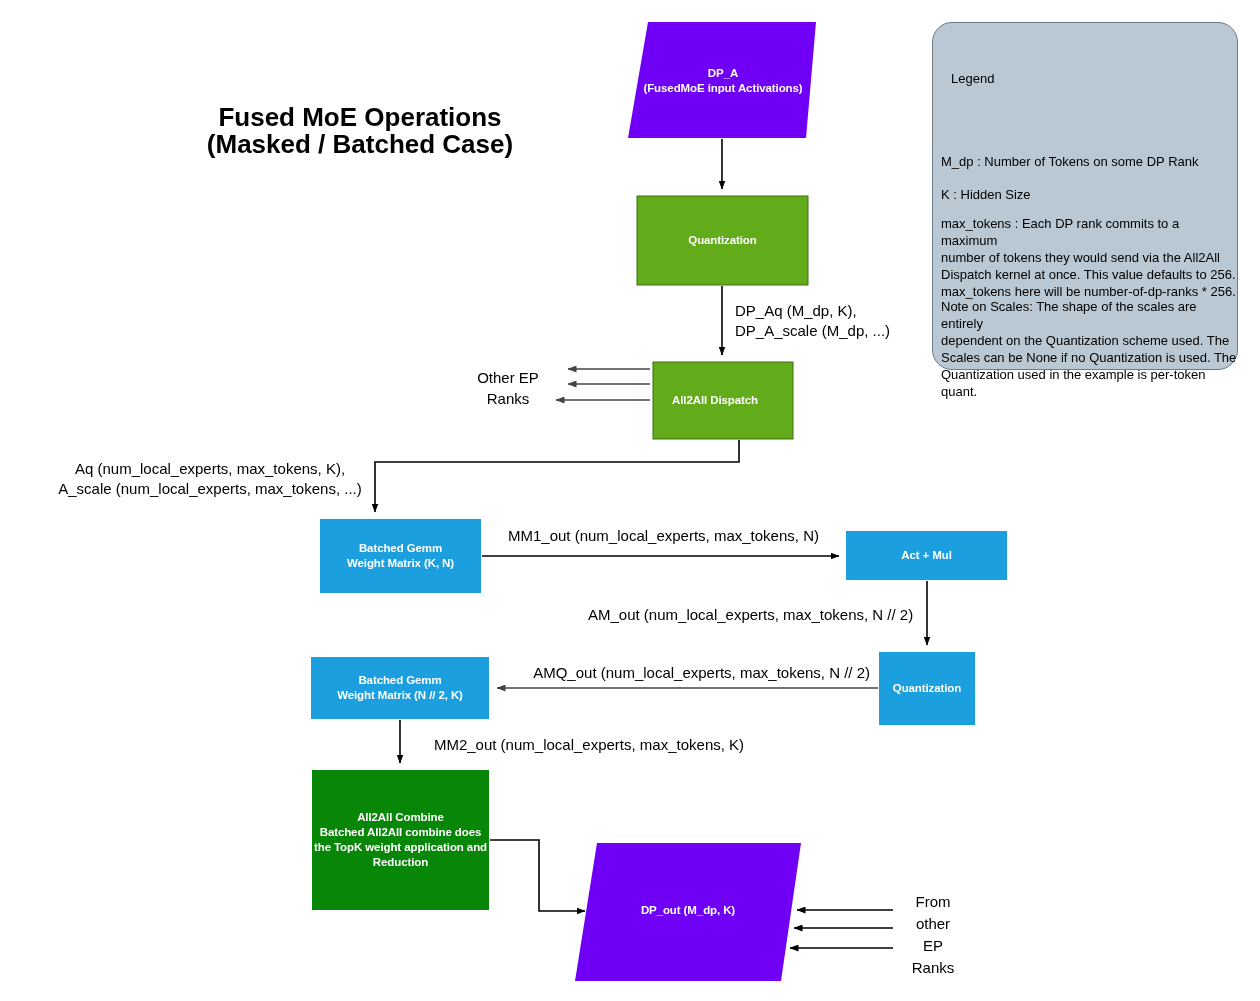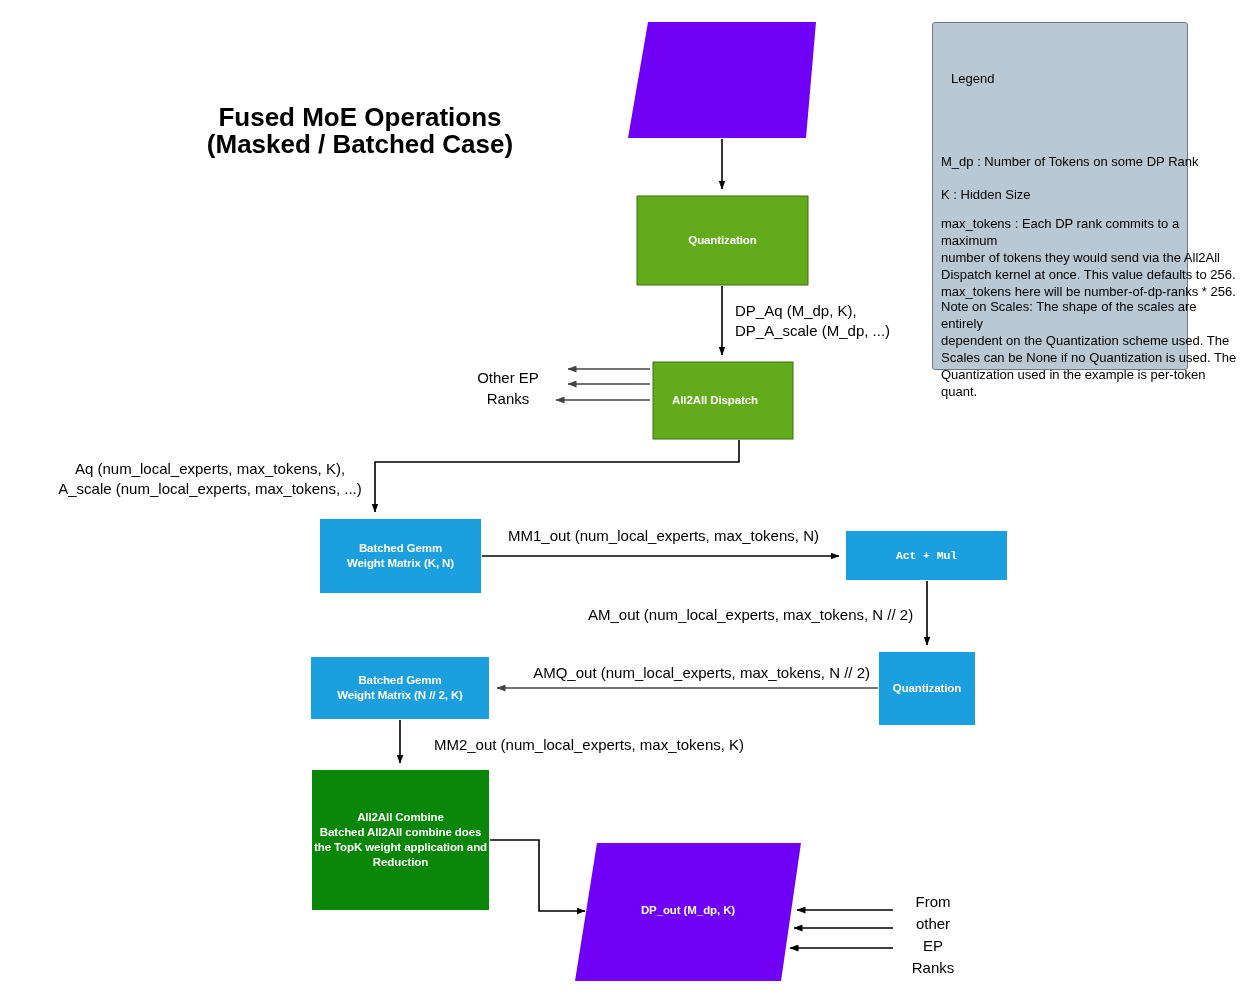--- a/index.html
+++ b/index.html
@@ -60,25 +60,25 @@
     font-size: 26px;
     font-weight: bold;
     color: #000000;
     line-height: 27px;
     white-space: pre-line;
   }
   #legend-box {
     position: absolute;
     left: 932px;
     top: 22px;
-    width: 256px;
+    width: 306px;
     height: 348px;
     background: #b9c8d3;
     border: 1.5px solid #6d7b86;
-    border-radius: 3px;
+    border-radius: 20px;
     box-sizing: border-box;
   }
   .legend-title {
     position: absolute;
     left: 18px;
     top: 48px;
     font-size: 13px;
     color: #000000;
   }
   .legend-line {
@@ -143,29 +143,31 @@
     <path d="M 490 840 L 539 840 L 539 911 L 585 911" stroke="#000000" stroke-width="1.6" fill="none" marker-end="url(#arrowhead)"></path>
 
     <path d="M 893 910 L 797 910" stroke="#000000" stroke-width="1.4" fill="none" marker-end="url(#arrowhead)"></path>
     <path d="M 893 928 L 794 928" stroke="#000000" stroke-width="1.4" fill="none" marker-end="url(#arrowhead)"></path>
     <path d="M 893 948 L 790 948" stroke="#000000" stroke-width="1.4" fill="none" marker-end="url(#arrowhead)"></path>
   </svg>
 
   <div id="diagram-title">Fused MoE Operations
 (Masked / Batched Case)</div>
 
+  <div class="node-label" style="left:628px; top:66px; width:190px;">DP_A
+(FusedMoE input Activations)</div>
 
   <div class="node-label" style="left:637px; top:233px; width:171px;">Quantization</div>
 
   <div class="node-label" style="left:653px; top:393px; width:124px;">All2All Dispatch</div>
 
   <div class="node-label" style="left:320px; top:541px; width:161px;">Batched Gemm
 Weight Matrix (K, N)</div>
 
-  <div class="node-label" style="left:846px; top:548px; width:161px;font-family:Liberation Mono, monospace;">Act + Mul</div>
+  <div class="node-label" style="left:846px; top:548px; width:161px;">Act + Mul</div>
 
   <div class="node-label" style="left:879px; top:681px; width:96px;">Quantization</div>
 
   <div class="node-label" style="left:311px; top:673px; width:178px;">Batched Gemm
 Weight Matrix (N // 2, K)</div>
 
   <div class="node-label" style="left:312px; top:810px; width:177px;">All2All Combine
 Batched All2All combine does
 the TopK weight application and
 Reduction</div>

